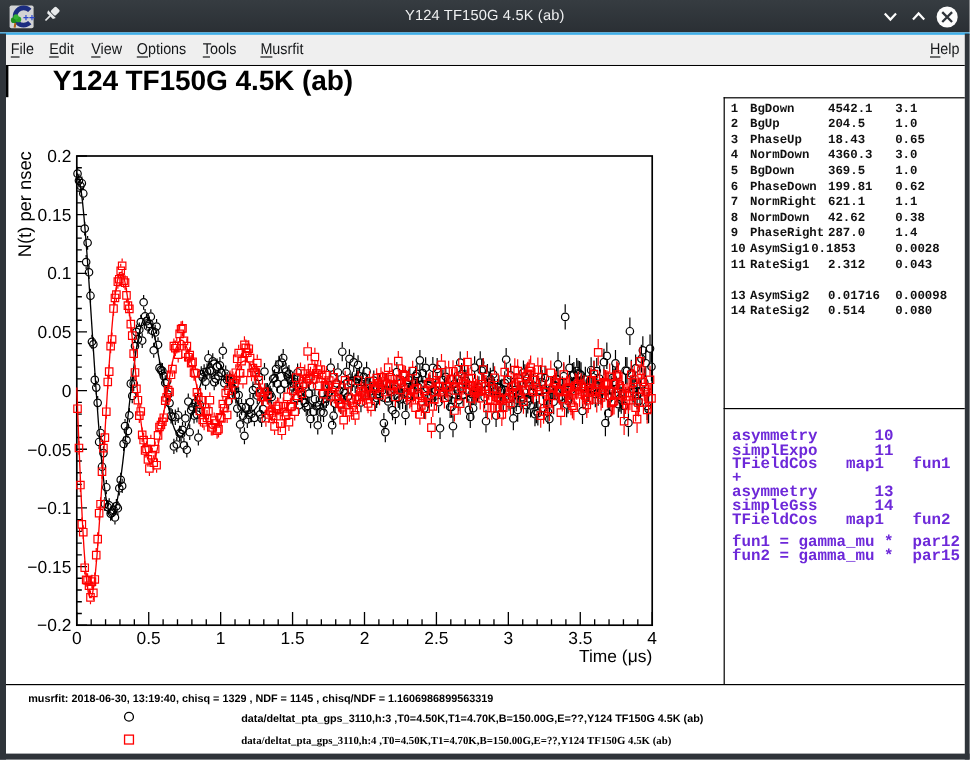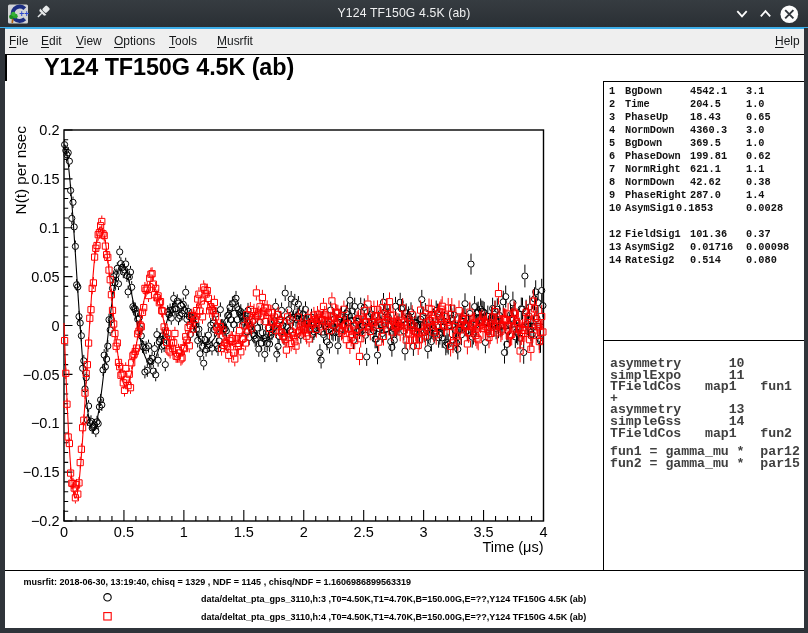--- a/index.html
+++ b/index.html
@@ -11,21 +11,21 @@
 #mline{left:4.5px;top:53.8px;width:799px;height:1.5px;background:#000;}
 #wtitle{width:808px;text-align:center;top:6.2px;font-size:12.2px;color:#eff0f1;letter-spacing:0.15px;}
 #borL{left:0;top:28.4px;width:4.5px;height:604.6px;background:#2f343a;}
 #borR{left:803.5px;top:28.4px;width:4.5px;height:604.6px;background:#2f343a;}
 #borB{left:0;top:628px;width:808px;height:5px;background:#2f343a;}
 #oddtick{left:5px;top:54.5px;width:1.5px;height:26px;background:#000;}
 #ptitle{left:44px;top:53.5px;font-size:23.4px;font-weight:bold;color:#000;letter-spacing:-0.1px;}
 #pbox{left:603px;top:81px;width:201px;height:260px;border:1.4px solid #000;border-right:none;}
 #tbox{left:603px;top:341px;width:201px;height:229px;border-left:1.4px solid #000;}
 .pr{left:0;width:200px;height:13px;font:bold 10.3px "Liberation Mono",monospace;color:#111;}
-.theory{font:bold 13.2px "Liberation Mono",monospace;color:#404040;line-height:11.6px;white-space:pre;}
+.theory{font:bold 13.2px "Liberation Mono",monospace;color:#6d28d9;line-height:11.6px;white-space:pre;}
 #sep{left:4.5px;top:570px;width:799px;height:1.3px;background:#000;}
 #status{left:23.5px;top:577px;font:bold 9px "Liberation Sans",sans-serif;color:#000;white-space:nowrap;}
 .leg{font:bold 9px "Liberation Sans",sans-serif;color:#000;white-space:nowrap;}
 #plot{position:absolute;left:0;top:0;}
 u{text-decoration:underline;text-underline-offset:1.5px;}
 </style></head>
 <body>
 <svg id="plot" width="808" height="633" viewBox="0 0 808 633">
 <g fill="none" stroke="#000" stroke-width="1.4">
 <rect x="64.0" y="130.0" width="479.5" height="391.0"></rect>
@@ -472,21 +472,21 @@
 <div id="ptitle">Y124 TF150G 4.5K (ab)</div>
 <div id="pbox">
     <div class="pr" style="top:2.6px">
       <span style="left:5px">1</span>
       <span style="left:21px">BgDown</span>
       <span style="left:86px">4542.1</span>
       <span style="left:142px">3.1</span>
     </div>
     <div class="pr" style="top:15.6px">
       <span style="left:5px">2</span>
-      <span style="left:21px">Time</span>
+      <span style="left:21px">BgUp</span>
       <span style="left:86px">204.5</span>
       <span style="left:142px">1.0</span>
     </div>
     <div class="pr" style="top:28.6px">
       <span style="left:5px">3</span>
       <span style="left:21px">PhaseUp</span>
       <span style="left:86px">18.43</span>
       <span style="left:142px">0.65</span>
     </div>
     <div class="pr" style="top:41.6px">
@@ -524,25 +524,25 @@
       <span style="left:21px">PhaseRight</span>
       <span style="left:86px">287.0</span>
       <span style="left:142px">1.4</span>
     </div>
     <div class="pr" style="top:119.6px">
       <span style="left:5px">10</span>
       <span style="left:21px">AsymSig1</span>
       <span style="left:72px">0.1853</span>
       <span style="left:142px">0.0028</span>
     </div>
-    <div class="pr" style="top:145.6px">
-      <span style="left:5px">12</span>
-      <span style="left:21px">FieldSig1</span>
-      <span style="left:86px">101.36</span>
-      <span style="left:142px">0.37</span>
+    <div class="pr" style="top:132.6px">
+      <span style="left:5px">11</span>
+      <span style="left:21px">RateSig1</span>
+      <span style="left:86px">2.312</span>
+      <span style="left:142px">0.043</span>
     </div>
     <div class="pr" style="top:158.6px">
       <span style="left:5px">13</span>
       <span style="left:21px">AsymSig2</span>
       <span style="left:86px">0.01716</span>
       <span style="left:142px">0.00098</span>
     </div>
     <div class="pr" style="top:171.6px">
       <span style="left:5px">14</span>
       <span style="left:21px">RateSig2</span>
@@ -556,21 +556,21 @@
 TFieldCos   map1   fun1
 +
 asymmetry      13
 simpleGss      14
 TFieldCos   map1   fun2</div>
 <div class="theory" style="left:610px;top:446px;">fun1 = gamma_mu *  par12
 fun2 = gamma_mu *  par15</div>
 <div id="sep"></div>
 <div id="status">musrfit: 2018-06-30, 13:19:40, chisq = 1329 , NDF = 1145 , chisq/NDF = 1.1606986899563319</div>
 <div class="leg" style="left:201px;top:593.5px;">data/deltat_pta_gps_3110,h:3 ,T0=4.50K,T1=4.70K,B=150.00G,E=??,Y124 TF150G 4.5K (ab)</div>
-<div class="leg" style="left:201px;top:612px;">data/deltat_pta_gps_3110,h:4 ,T0=4.50K,T1=4.70K,B=150.00G,E=??,Y124 TF150G 4.5K (ab)</div>
+<div class="leg" style="left:201px;top:612px;font-family:Liberation Serif, serif;">data/deltat_pta_gps_3110,h:4 ,T0=4.50K,T1=4.70K,B=150.00G,E=??,Y124 TF150G 4.5K (ab)</div>
 <div id="titlebar">
 <svg width="808" height="27" viewBox="0 0 808 27" style="position:absolute;left:0;top:0">
 <rect x="8" y="4.5" width="20" height="19" rx="1.5" fill="#d2d3d4"></rect>
 <path d="M24.8 8.6 A7.2 7.2 0 1 0 24.8 18.9" fill="none" stroke="#1c2d80" stroke-width="3.9"></path>
 <text x="19.2" y="17.3" font-size="8.5" font-weight="bold" fill="#2b46cc" font-family="'Liberation Sans',sans-serif">++</text>
 <path d="M12.8 19 L12.2 23" stroke="#b06010" stroke-width="1.7" fill="none"></path>
 <circle cx="11.5" cy="16.8" r="2.4" fill="#1d8c1d"></circle>
 <circle cx="15.3" cy="16.2" r="2.4" fill="#2aa32a"></circle>
 <circle cx="13.3" cy="14" r="2.2" fill="#36b336"></circle>
 <g transform="rotate(45 42.5 12.5)" fill="#e8eaeb">

